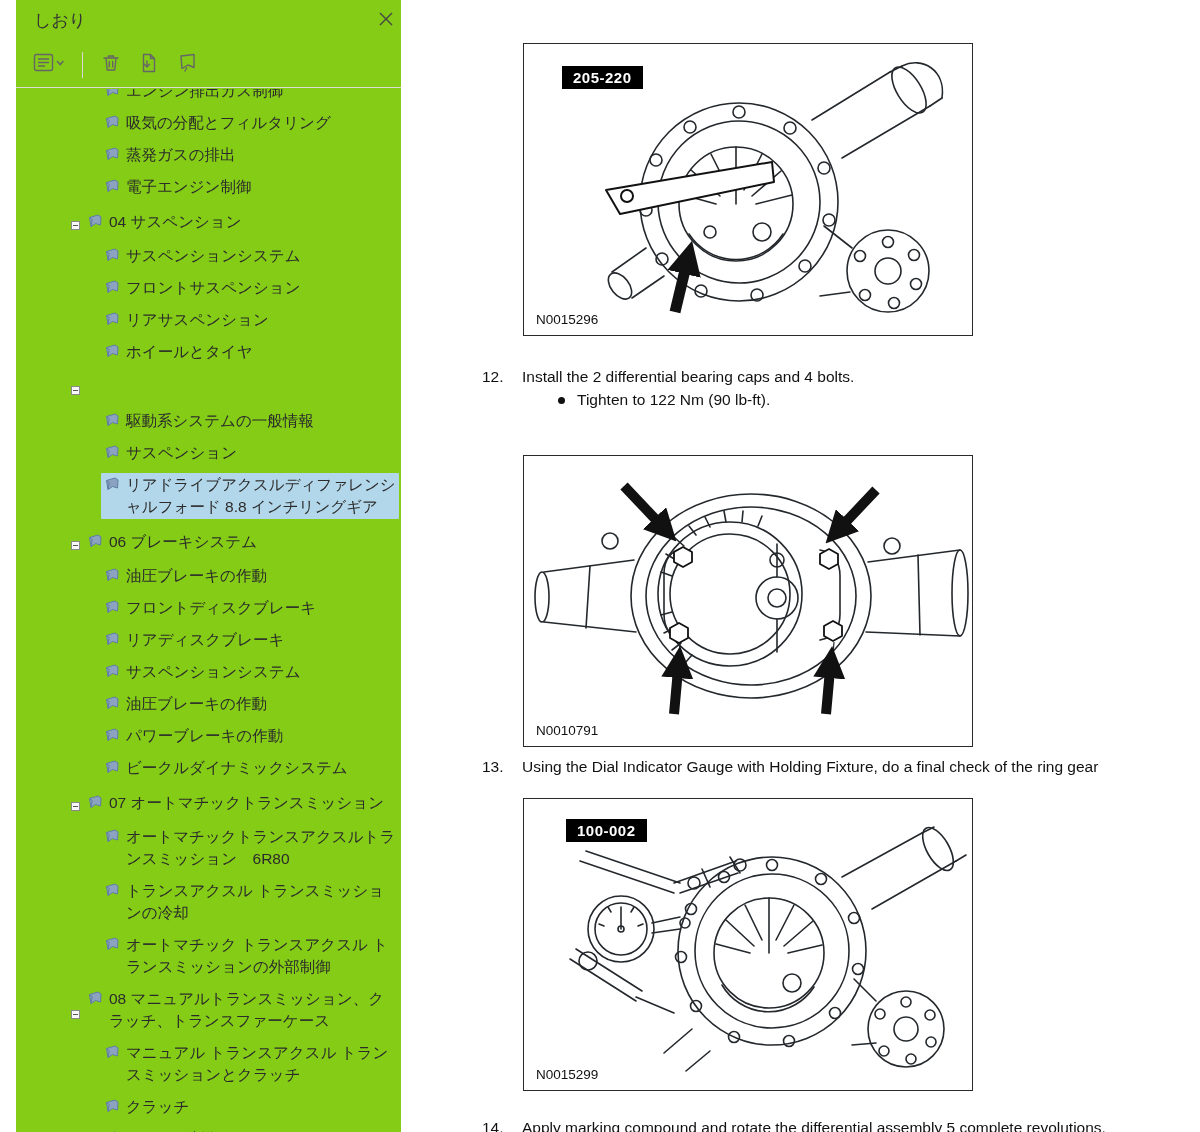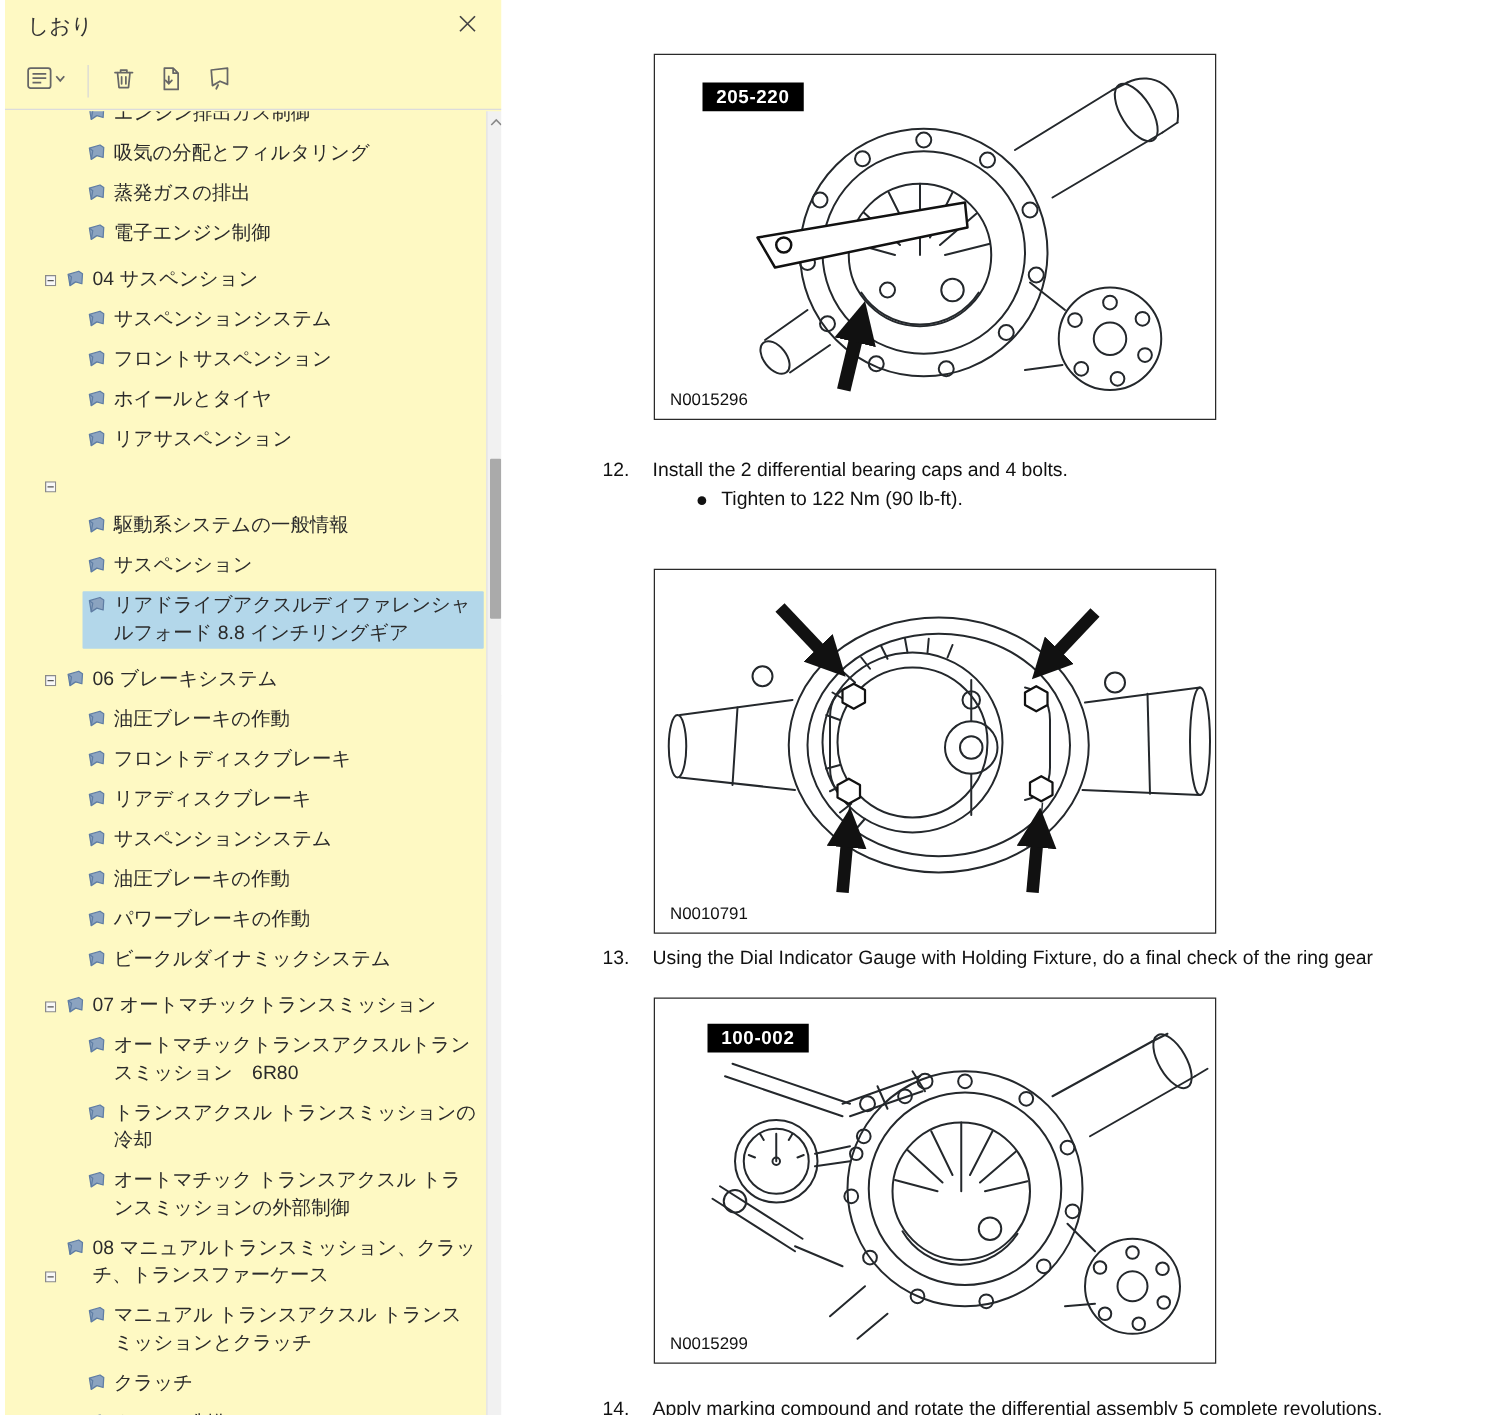--- a/index.html
+++ b/index.html
@@ -5,31 +5,31 @@
   html,body{margin:0;padding:0;}
   body{
     width:1200px;height:1132px;position:relative;overflow:hidden;
     background:#ffffff;
     font-family:"Liberation Sans","DejaVu Sans",sans-serif;
     -webkit-font-smoothing:antialiased;
   }
   .app{position:absolute;inset:0;}
 
   
-  .sidebar{position:absolute;left:4px;top:0;width:400px;height:1132px;background:#fef9c3;border-right:1px solid #d2d2d2;box-sizing:border-box;}
+  .sidebar{position:absolute;left:16px;top:0;width:400px;height:1132px;background:#84cc16;border-right:1px solid #d2d2d2;box-sizing:border-box;}
   .panel-header{position:absolute;top:0;left:0;right:0;height:42px;}
   .panel-title{position:absolute;left:18px;top:9px;font-size:17px;color:#333;}
   .close-btn{position:absolute;right:14px;top:5px;width:30px;height:30px;background:none;border:none;padding:4px;cursor:pointer;}
   .panel-toolbar{position:absolute;top:42px;left:0;right:0;height:46px;border-bottom:1px solid #dcdcdc;display:flex;align-items:center;padding-left:14px;gap:10px;box-sizing:border-box;}
   .tb-btn{background:none;border:none;padding:3px;height:30px;display:flex;align-items:center;cursor:pointer;}
   .vsep{width:1px;height:26px;background:#d8d8d8;margin:0 4px;}
 
   .tree-viewport{position:absolute;top:89px;left:0;right:14px;bottom:0;overflow:hidden;}
   .tree{margin-top:-14px;}
-  .bm-row{display:flex;align-items:flex-end;padding:4px 2px 4px 32px;font-size:15.5px;line-height:22px;color:#2b2b2b;cursor:pointer;}
+  .bm-row{display:flex;align-items:center;padding:4px 2px 4px 32px;font-size:15.5px;line-height:22px;color:#2b2b2b;cursor:pointer;margin-left:23px;}
   .bm-row.lv1{padding-left:62px;}
   .expander{flex:none;width:13px;margin-top:7px;}
   .bm-inner{flex:1;display:flex;gap:6px;padding:1px 3px;border-radius:1px;}
   .bm-inner.selected{background:#b3d7ea;}
   .bm-icon{flex:none;margin-top:3px;line-height:0;}
   .bm-label{flex:1;word-break:break-all;}
 
   
   .vscrollbar{position:absolute;top:89px;right:0;width:14px;bottom:0;background:#f1f1f1;border-left:1px solid #e2e2e2;box-sizing:border-box;}
   .scroll-up{height:18px;display:flex;align-items:center;justify-content:center;cursor:pointer;}
@@ -207,33 +207,33 @@
   </div>
           <div class="bm-row lv1">
 
     <span class="bm-inner">
       <span class="bm-icon">
         <svg width="16" height="14" viewBox="0 0 16 14">
           <path d="M2.5 3.5 L11 1 L14 3 L13.5 11 L8.5 9.5 L4 12.5 Z" fill="#8ba3c0" stroke="#5f7da4" stroke-width="1" stroke-linejoin="round"></path>
           <path d="M2.5 3.5 L5.2 5.6 L4 12.5" fill="none" stroke="#5f7da4" stroke-width="1" stroke-linejoin="round"></path>
         </svg>
       </span>
+      <span class="bm-label">リアサスペンション</span>
+    </span>
+  </div>
+          <div class="bm-row lv1">
+
+    <span class="bm-inner">
+      <span class="bm-icon">
+        <svg width="16" height="14" viewBox="0 0 16 14">
+          <path d="M2.5 3.5 L11 1 L14 3 L13.5 11 L8.5 9.5 L4 12.5 Z" fill="#8ba3c0" stroke="#5f7da4" stroke-width="1" stroke-linejoin="round"></path>
+          <path d="M2.5 3.5 L5.2 5.6 L4 12.5" fill="none" stroke="#5f7da4" stroke-width="1" stroke-linejoin="round"></path>
+        </svg>
+      </span>
       <span class="bm-label">ホイールとタイヤ</span>
-    </span>
-  </div>
-          <div class="bm-row lv1">
-
-    <span class="bm-inner">
-      <span class="bm-icon">
-        <svg width="16" height="14" viewBox="0 0 16 14">
-          <path d="M2.5 3.5 L11 1 L14 3 L13.5 11 L8.5 9.5 L4 12.5 Z" fill="#8ba3c0" stroke="#5f7da4" stroke-width="1" stroke-linejoin="round"></path>
-          <path d="M2.5 3.5 L5.2 5.6 L4 12.5" fill="none" stroke="#5f7da4" stroke-width="1" stroke-linejoin="round"></path>
-        </svg>
-      </span>
-      <span class="bm-label">リアサスペンション</span>
     </span>
   </div>
           <div class="bm-row lv0">
     <span class="expander">
       <svg width="9" height="9" viewBox="0 0 9 9">
                 <rect x="0.5" y="0.5" width="8" height="8" fill="#f8f8f8" stroke="#8a8a8a"></rect>
                 <line x1="2" y1="4.5" x2="7" y2="4.5" stroke="#555"></line>
               </svg>
     </span>
   </div>

